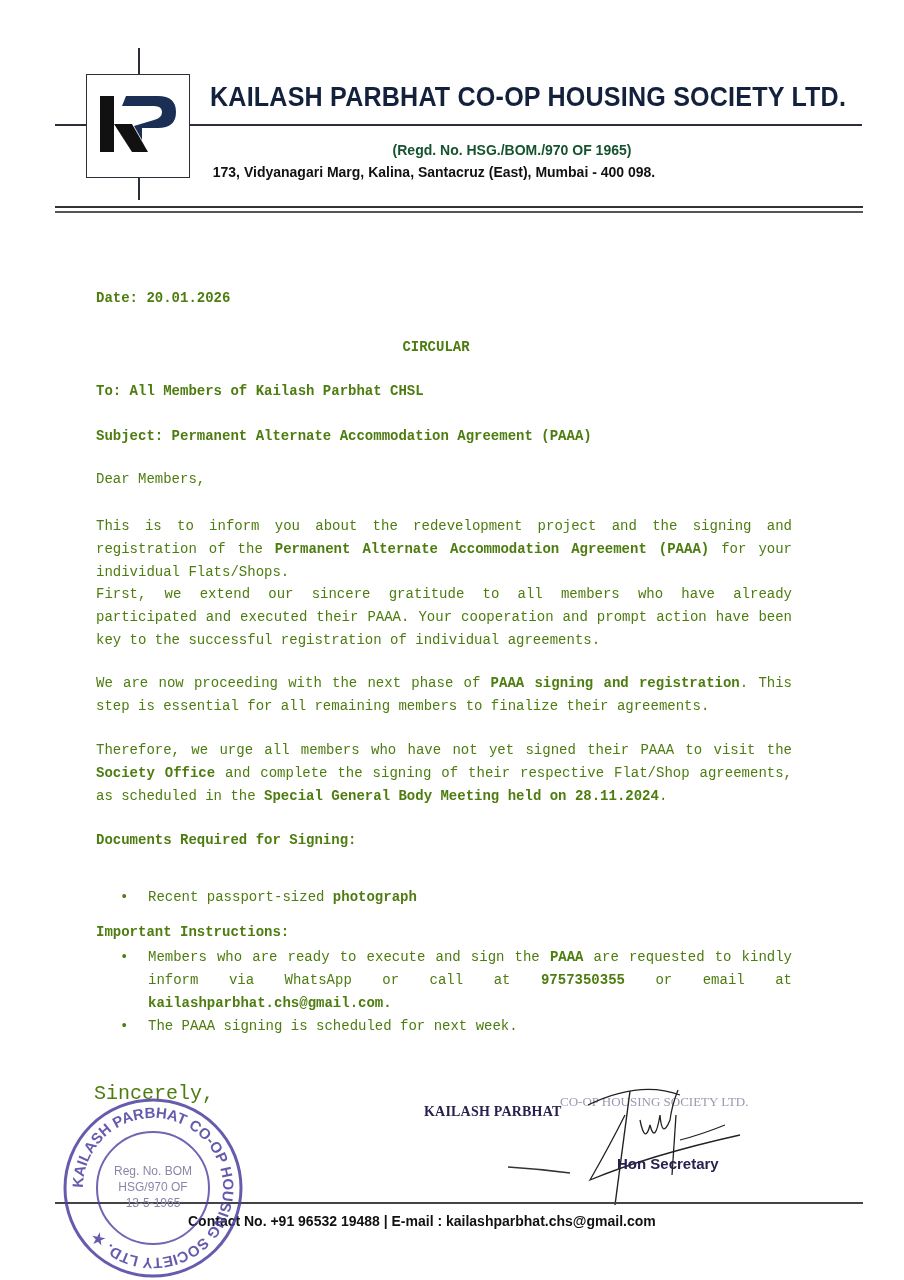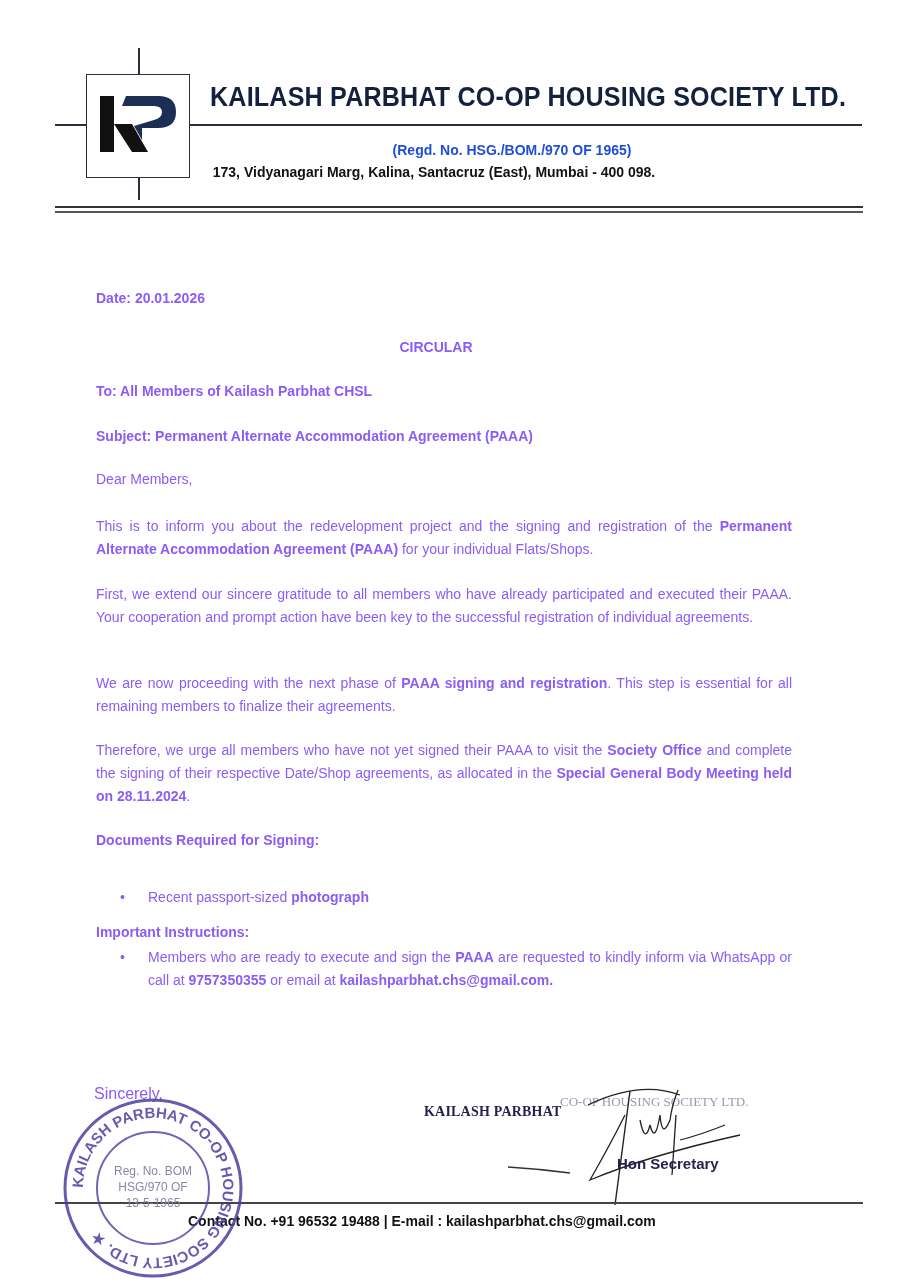--- a/index.html
+++ b/index.html
@@ -10,27 +10,27 @@
 
     
     .logo-box { left: 86px; top: 74px; width: 104px; height: 104px; border: 1.5px solid #2a2f3a; background: #fff; }
     .logo-vline-top { left: 138px; top: 48px; width: 1.5px; height: 26px; background: #2a2f3a; }
     .logo-vline-bot { left: 138px; top: 178px; width: 1.5px; height: 22px; background: #2a2f3a; }
     .logo-hline-left { left: 55px; top: 124px; width: 31px; height: 1.5px; background: #2a2f3a; }
     .header-line { left: 190px; top: 124px; width: 672px; height: 1.5px; background: #2a2f3a; }
     .logo-svg { left: 96px; top: 90px; width: 86px; height: 66px; }
 
     .org-name { left: 210px; top: 82px; font-family: "Liberation Sans", sans-serif; font-weight: bold; font-size: 27px; color: #14213d; letter-spacing: 0.2px; transform: scaleX(0.93); transform-origin: left top; white-space: nowrap; }
-    .regd { left: 0; width: 904px; top: 142px; text-align: center; font-weight: bold; font-size: 14px; color: #1d4ed8; padding-left: 120px; }
+    .regd { left: 0; width: 904px; top: 142px; text-align: center; font-weight: bold; font-size: 14px; color: #14532d; padding-left: 120px; }
     .address { left: 0; width: 728px; top: 164px; text-align: center; font-weight: bold; font-size: 14px; color: #111; padding-left: 140px; }
     .dbl-line-1 { left: 55px; top: 206px; width: 808px; height: 2px; background: #333; }
     .dbl-line-2 { left: 55px; top: 211px; width: 808px; height: 1.5px; background: #555; }
 
     
-    .body-text { font-family: Liberation Sans, sans-serif; font-size: 14px; color: #8b5cf6; line-height: 23px; }
+    .body-text { font-family: Liberation Mono, monospace; font-size: 14px; color: #4d7c0f; line-height: 23px; }
     .date { left: 96px; top: 287px; font-weight: bold; }
     .circ-title { left: 0; width: 792px; top: 336px; text-align: center; font-weight: bold; padding-left: 80px; }
     .to-line { left: 96px; top: 380px; font-weight: bold; }
     .subject { left: 96px; top: 425px; font-weight: bold; }
     .salutation { left: 96px; top: 468px; }
 
     .para { left: 96px; width: 696px; text-align: justify; }
     .p1 { top: 515px; }
     .p2 { top: 583px; }
     .p3 { top: 672px; }
@@ -41,21 +41,21 @@
     .list li { position: relative; padding-left: 28px; text-align: justify; }
     .list li::before { content: "\2022"; position: absolute; left: 0; top: 0; font-size: 14px; }
     .docs-list { top: 886px; }
 
     .instr-heading { left: 96px; top: 921px; font-weight: bold; }
     .instr-list { top: 946px; }
 
     b { font-weight: bold; }
 
     
-    .sincerely { left: 94px; top: 1082px; font-size: 16px; }
+    .sincerely { left: 94px; top: 1082px; font-size: 20px; }
     .sig-org { left: 424px; top: 1104px; font-family: "Liberation Serif", serif; font-weight: bold; font-size: 14px; color: #2a2050; letter-spacing: 0.2px; }
     .sig-org-faint { left: 560px; top: 1094px; font-family: "Liberation Serif", serif; font-size: 13px; color: #9a98b0; }
     .sig-role { left: 617px; top: 1155px; font-weight: bold; font-size: 15px; color: #2a2050; }
     .sig-svg { left: 500px; top: 1085px; width: 250px; height: 120px; }
     .footer-line { left: 55px; top: 1202px; width: 808px; height: 1.5px; background: #444; }
     .footer-contact { left: 188px; top: 1213px; font-weight: bold; font-size: 14px; color: #111; white-space: nowrap; }
     .stamp-svg { left: 58px; top: 1093px; width: 190px; height: 187px; }
   </style>
 </head>
 <body>
@@ -92,31 +92,32 @@
 
 <div class="abs body-text para p2">
   <span>First, we extend our sincere gratitude to all members who have already participated and executed their PAAA. Your cooperation and prompt action have been key to the successful registration of individual agreements.</span>
 </div>
 
 <div class="abs body-text para p3">
   <span>We are now proceeding with the next phase of </span><b>PAAA signing and registration</b><span>. This step is essential for all remaining members to finalize their agreements.</span>
 </div>
 
 <div class="abs body-text para p4">
-  <span>Therefore, we urge all members who have not yet signed their PAAA to visit the </span><b>Society Office</b><span> and complete the signing of their respective Date/Shop agreements, as allocated in the </span><b>Special General Body Meeting held on 28.11.2024</b><span>.</span>
+  <span>Therefore, we urge all members who have not yet signed their PAAA to visit the </span><b>Society Office</b><span> and complete the signing of their respective Flat/Shop agreements, as scheduled in the </span><b>Special General Body Meeting held on 28.11.2024</b><span>.</span>
 </div>
 
 <div class="abs body-text docs-heading">Documents Required for Signing:</div>
 <ul class="abs body-text list docs-list">
   <li><span>Recent passport-sized </span><b>photograph</b></li>
 </ul>
 
 <div class="abs body-text instr-heading">Important Instructions:</div>
 <ul class="abs body-text list instr-list">
   <li><span>Members who are ready to execute and sign the </span><b>PAAA</b><span> are requested to kindly inform via WhatsApp or call at </span><b>9757350355</b><span> or email at </span><b>kailashparbhat.chs@gmail.com.</b></li>
+  <li><span>The PAAA signing is scheduled for next week.</span></li>
 </ul>
 
 <div class="abs body-text sincerely">Sincerely,</div>
 <div class="abs sig-org">KAILASH PARBHAT</div>
 <div class="abs sig-org-faint">CO-OP HOUSING SOCIETY LTD.</div>
 
 <svg class="abs sig-svg" viewBox="0 0 250 120">
   <path d="M8,82 Q40,84 70,88" stroke="#333" stroke-width="1.5" fill="none"></path>
   <path d="M88,20 Q140,-5 180,10" stroke="#222" stroke-width="1.3" fill="none"></path>
   <path d="M130,6 L115,120" stroke="#222" stroke-width="1.4" fill="none"></path>

